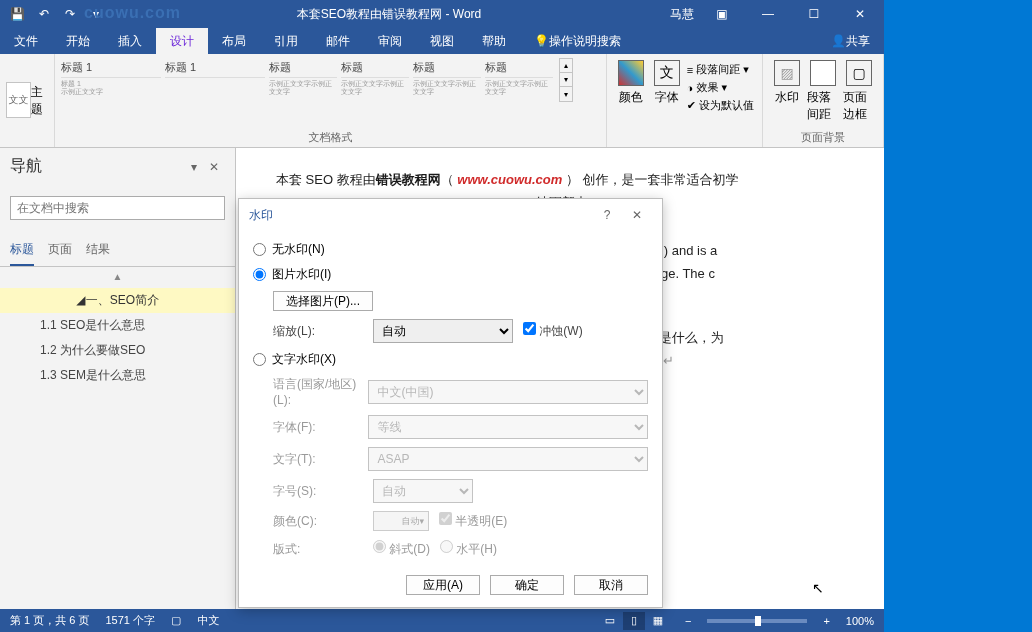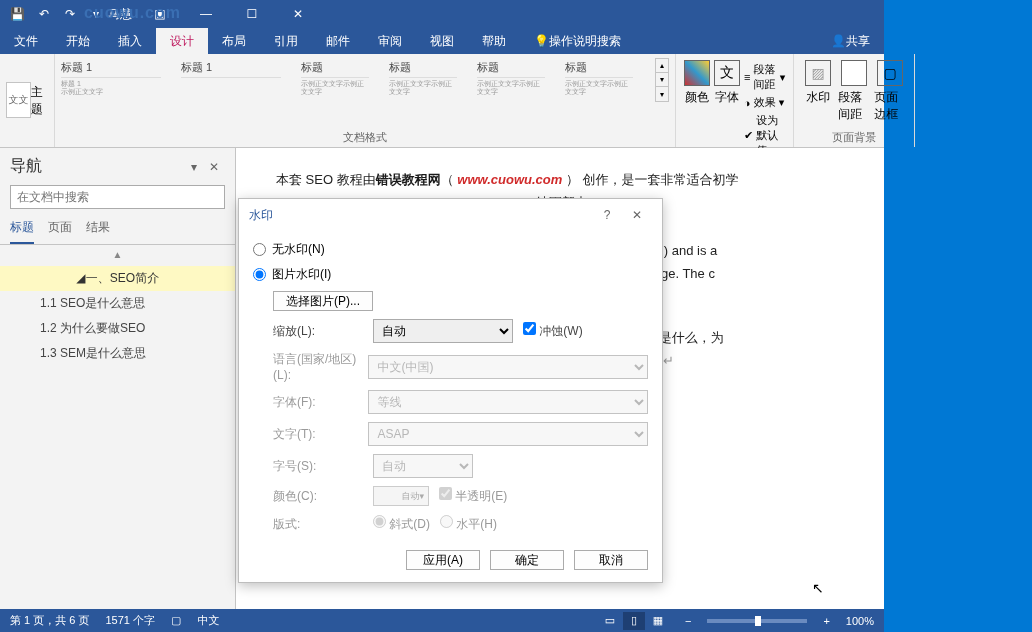--- a/index.html
+++ b/index.html
@@ -11,50 +11,50 @@
 .qat { display:flex; padding-left:6px; gap:2px; }
 .qat-btn { width:24px; height:24px; display:flex; align-items:center; justify-content:center; font-size:12px; color:#fff; cursor:pointer; }
 .sitewm { position:absolute; left:84px; top:4px; font-size:16px; color:#3a6fb3; letter-spacing:1px; font-weight:bold; }
 .title-text { flex:1; text-align:center; font-size:12px; }
 .user-area { display:flex; align-items:center; gap:10px; padding-right:6px; }
 .user-area .win-btn { width:36px; height:28px; display:flex; align-items:center; justify-content:center; cursor:pointer; font-size:12px; }
 
 
 .tabs { height:26px; background:#2b579a; display:flex; align-items:stretch; color:#fff; }
 .tab { padding:0 14px; display:flex; align-items:center; cursor:pointer; font-size:12px; }
-.tab.active { background:#f3f3f3; color:#be185d; }
+.tab.active { background:#f3f3f3; color:#6d28d9; }
 .tabs-right { margin-left:auto; padding:0 14px; display:flex; align-items:center; }
 
 
 .ribbon { height:94px; background:#f3f3f3; border-bottom:1px solid #c4c4c4; display:flex; position:relative; }
 .ribbon-group { border-right:1px solid #d9d9d9; display:flex; flex-direction:column; padding:4px 6px 0; }
 .group-body { flex:1; display:flex; }
 .group-label { text-align:center; font-size:11px; color:#666; padding:2px 0; }
 .theme-btn { width:42px; display:flex; flex-direction:row; align-items:center; cursor:pointer; }
 .theme-prev { width:34px; height:36px; border:1px solid #c4c4c4; background:#fff; margin-bottom:2px; display:flex; align-items:center; justify-content:center; font-size:10px; color:#666; }
-.dfmt-gallery { display:flex; gap:20px; align-items:flex-start; position:relative; }
+.dfmt-gallery { display:flex; gap:4px; align-items:flex-start; position:relative; }
 .dfmt-item { width:68px; cursor:pointer; }
 .dfmt-item.wide { width:100px; }
 .dfmt-label { font-size:11px; color:#444; padding:2px 0; border-bottom:1px solid #ddd; }
 .dfmt-body { font-size:7px; color:#999; line-height:1.2; padding:2px 0; height:46px; overflow:hidden; }
 .gallery-spin { width:14px; margin-left:2px; display:flex; flex-direction:column; border:1px solid #c4c4c4; }
 .gallery-spin div { height:14px; display:flex; align-items:center; justify-content:center; font-size:8px; cursor:pointer; border-bottom:1px solid #c4c4c4; }
 .gallery-spin div:last-child{border-bottom:none;}
 .big-btn { width:36px; display:flex; flex-direction:column; align-items:center; cursor:pointer; padding:2px; }
 .big-icon { width:26px; height:26px; border:1px solid #666; display:flex; align-items:center; justify-content:center; font-size:14px; margin-bottom:3px; }
 .fmt-opts { display:flex; flex-direction:column; padding:4px 2px; font-size:11px; gap:3px; }
 .fmt-opts div { cursor:pointer; display:flex; align-items:center; gap:3px; }
 
 
 .main { flex:1; display:flex; overflow:hidden; position:relative; }
 .nav-pane { width:236px; border-right:1px solid #c4c4c4; display:flex; flex-direction:column; background:#f3f3f3; }
 .nav-head { display:flex; align-items:center; padding:8px 10px 4px; }
 .nav-title { flex:1; font-size:16px; color:#333; }
 .nav-head span.ctl { color:#666; cursor:pointer; padding:0 6px; }
-.nav-search { margin:4px 10px;text-decoration:underline; }
+.nav-search { margin:15px 10px;text-decoration:underline; }
 .nav-search input { width:100%; height:24px; border:1px solid #ababab; padding:0 6px; font-size:12px; }
 .nav-tabs { display:flex; gap:14px; padding:6px 10px 0; border-bottom:1px solid #c4c4c4; font-size:12px; }
 .nav-tab { padding-bottom:6px; color:#666; cursor:pointer; }
 .nav-tab.active { color:#2b579a; border-bottom:2px solid #2b579a; }
 .nav-collapse { text-align:center; font-size:10px; color:#888; padding:4px 0; cursor:pointer; }
 .nav-tree { flex:1; overflow:auto; padding:2px 0; }
 .nav-item { padding:4px 10px 4px 24px; cursor:pointer; font-size:12px; color:#333; }
 .nav-item.sel { background:#fef9c3;text-align:center; }
 .nav-item.child { padding-left:40px; color:#444; }
 .nav-item .caret { display:inline-block; width:10px; margin-left:-14px; }
@@ -103,20 +103,21 @@
 <div class="app">
 
   <div class="titlebar">
     <div class="qat">
       <div class="qat-btn">💾</div>
       <div class="qat-btn">↶</div>
       <div class="qat-btn">↷</div>
       <div class="qat-btn">▾</div>
     </div>
     <span class="sitewm">cuowu.com</span>
+    <div class="title-text">本套SEO教程由错误教程网 - Word</div>
     <div class="user-area">
       <span>马慧</span>
       <span class="win-btn">▣</span>
       <span class="win-btn">—</span>
       <span class="win-btn">☐</span>
       <span class="win-btn">✕</span>
     </div>
   </div>
 
   <div class="tabs">
@@ -292,20 +293,24 @@
         <span>图片水印(I)</span>
     </div>
     <div class="sub-row">
       <button class="dlg-btn">选择图片(P)...</button>
     </div>
     <div class="sub-row">
       <label>缩放(L):</label>
       <select class="dlg-select"><option>自动</option></select>
       <label><input type="checkbox" checked="" style=""> <span>冲蚀(W)</span></label>
     </div>
+    <div class="radio-row">
+      <input type="radio" name="wm" style="">
+        <span>文字水印(X)</span>
+    </div>
     <div class="sub-row disabled">
       <label>语言(国家/地区)(L):</label>
       <select class="dlg-select wide" disabled=""><option>中文(中国)</option></select>
     </div>
     <div class="sub-row disabled">
       <label>字体(F):</label>
       <select class="dlg-select wide" disabled=""><option>等线</option></select>
     </div>
     <div class="sub-row disabled">
       <label>文字(T):</label>

